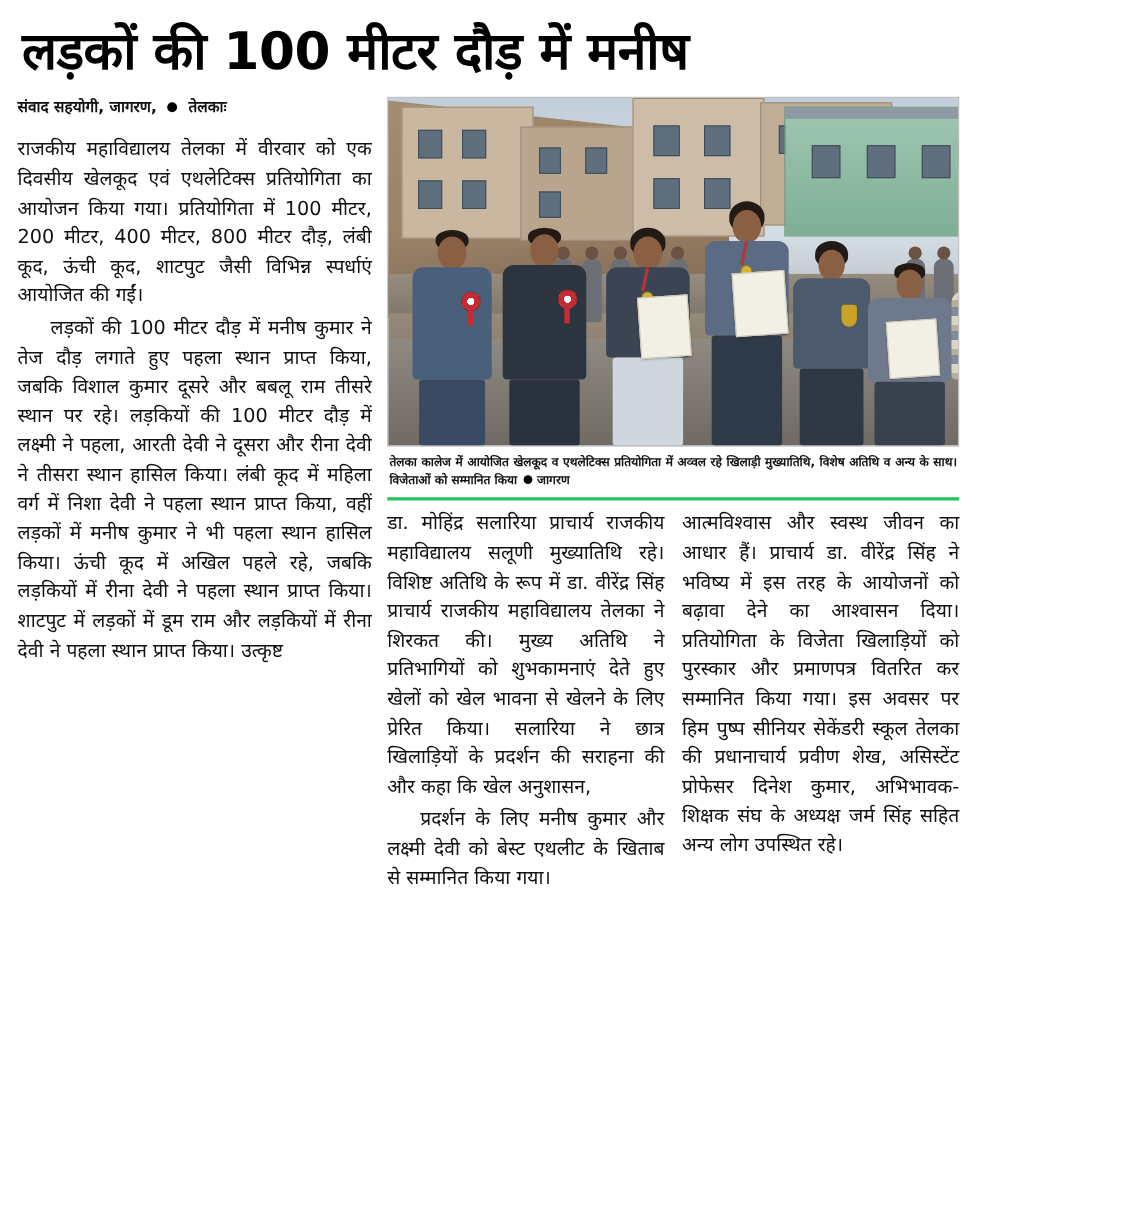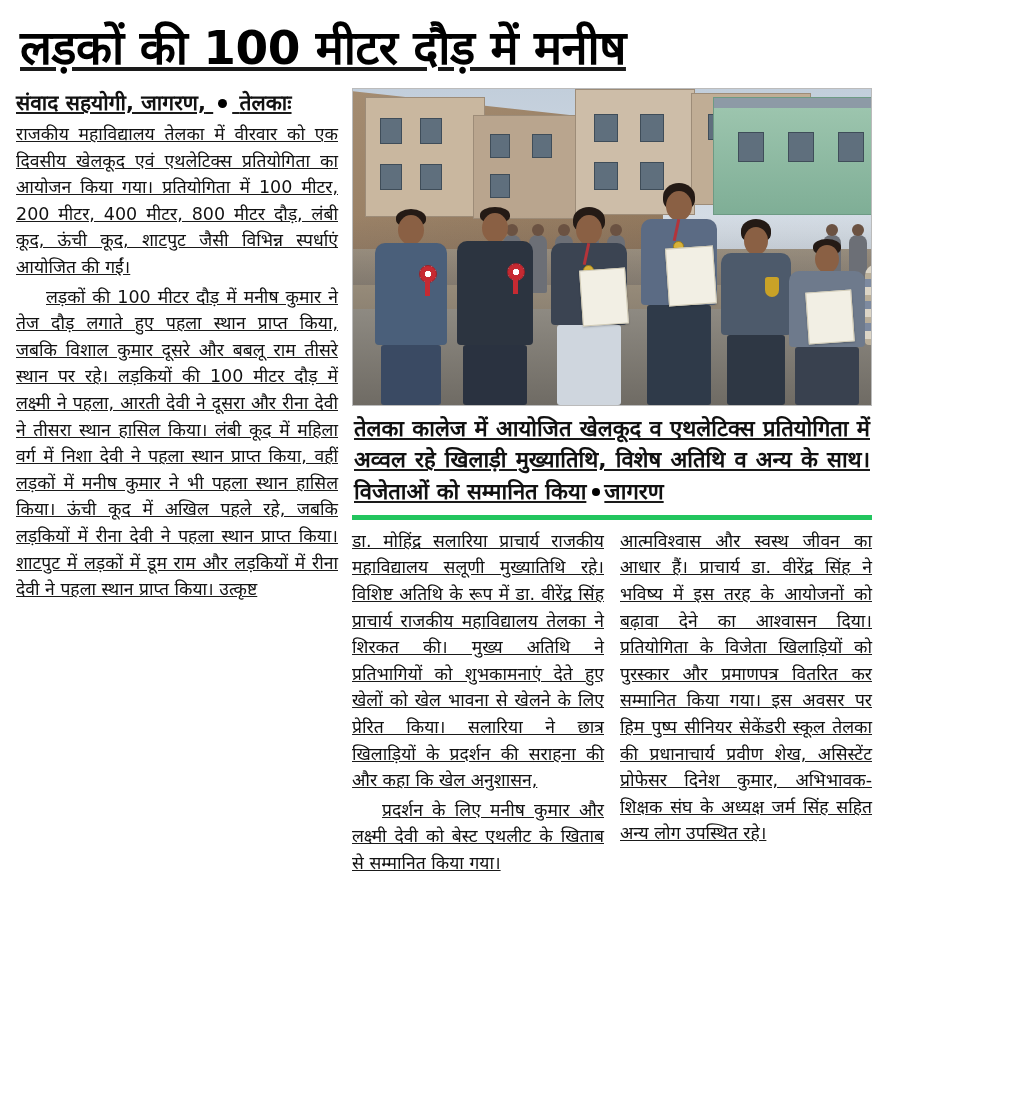--- a/index.html
+++ b/index.html
@@ -14,21 +14,20 @@
     color: #1a1a1a;
     position: relative;
     overflow: hidden;
   }
   .page {
     width: 888px;
     height: 1107px;
     box-sizing: border-box;
     padding: 18px 16px 0 16px;
     position: relative;
-    text-decoration: underline;
   }
 
   
   .headline {
     font-family: "DejaVu Sans", "Liberation Sans", sans-serif;
     font-weight: bold;
     font-size: 47px;
     line-height: 1.28;
     letter-spacing: -0.5px;
     color: #000;
@@ -49,23 +48,23 @@
     line-height: 1.52;
     text-align: justify;
     text-justify: inter-word;
     color: #111;
     hyphens: none;
   }
   .col-1 { width: 322px; flex: 0 0 322px; }
   .right-zone { flex: 1 1 auto; }
 
   .byline {
-    font-size: 21px;
+    font-size: 14px;
     font-weight: bold;
-    margin-bottom: 1px;
+    margin-bottom: 14px;
   }
   .byline .dot {
     display: inline-block;
     width: 9px; height: 9px;
     border-radius: 50%;
     background: #000;
     margin: 0 5px 1px 5px;
     vertical-align: middle;
   }
   p.para {
@@ -86,26 +85,26 @@
     height: 318px;
     position: relative;
     overflow: hidden;
     background: linear-gradient(#cfd8e2, #b9c4d0);
     border: 1px solid #bbb;
     box-sizing: border-box;
   }
   .caption {
     font-family: "DejaVu Sans", "Liberation Sans", sans-serif;
     font-weight: bold;
-    font-size: 22px;
+    font-size: 11px;
     line-height: 1.42;
     color: #111;
     padding: 7px 2px 8px 2px;
     text-align: justify;
-    border-bottom: 5px solid #22c55e;
+    border-bottom: 3px solid #22c55e;
   }
   .caption .credit-dot {
     display: inline-block;
     width: 8px; height: 8px;
     border-radius: 50%;
     background: #000;
     margin: 0 4px 1px 6px;
     vertical-align: middle;
   }
   .caption .credit { font-weight: bold; }

